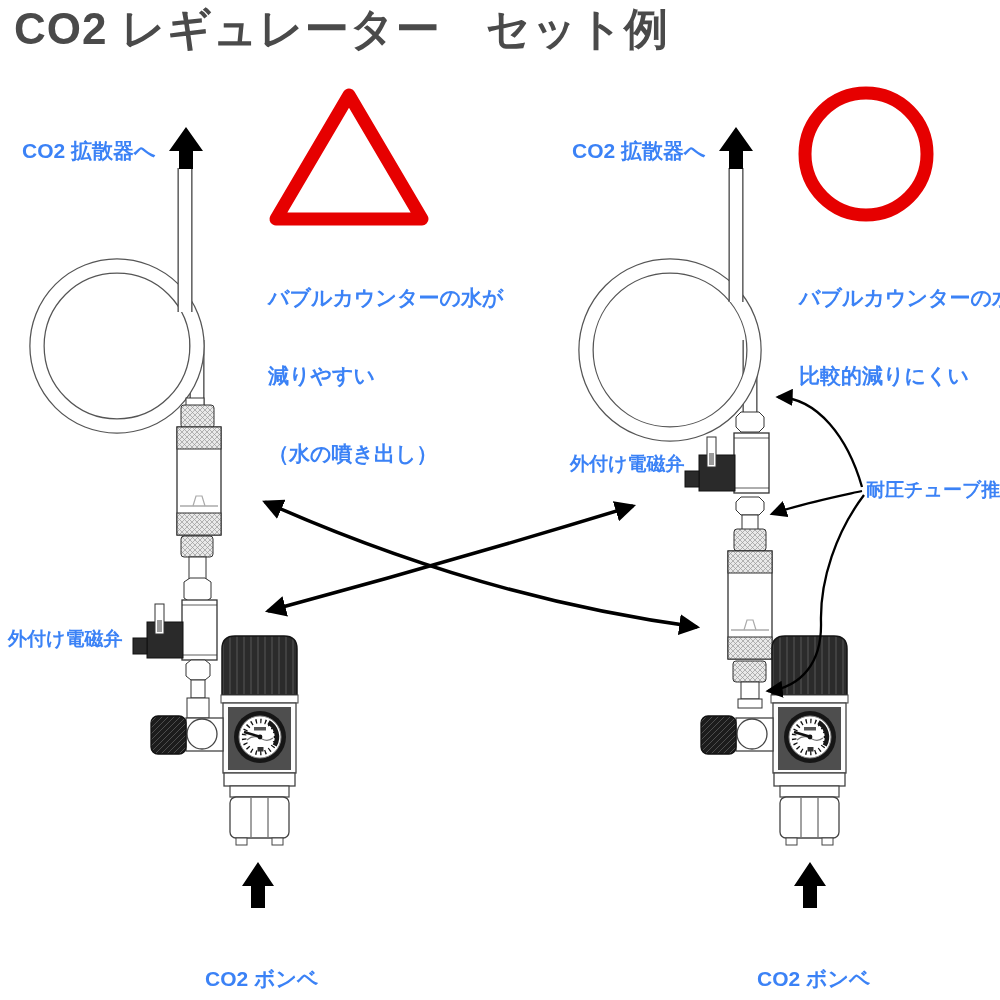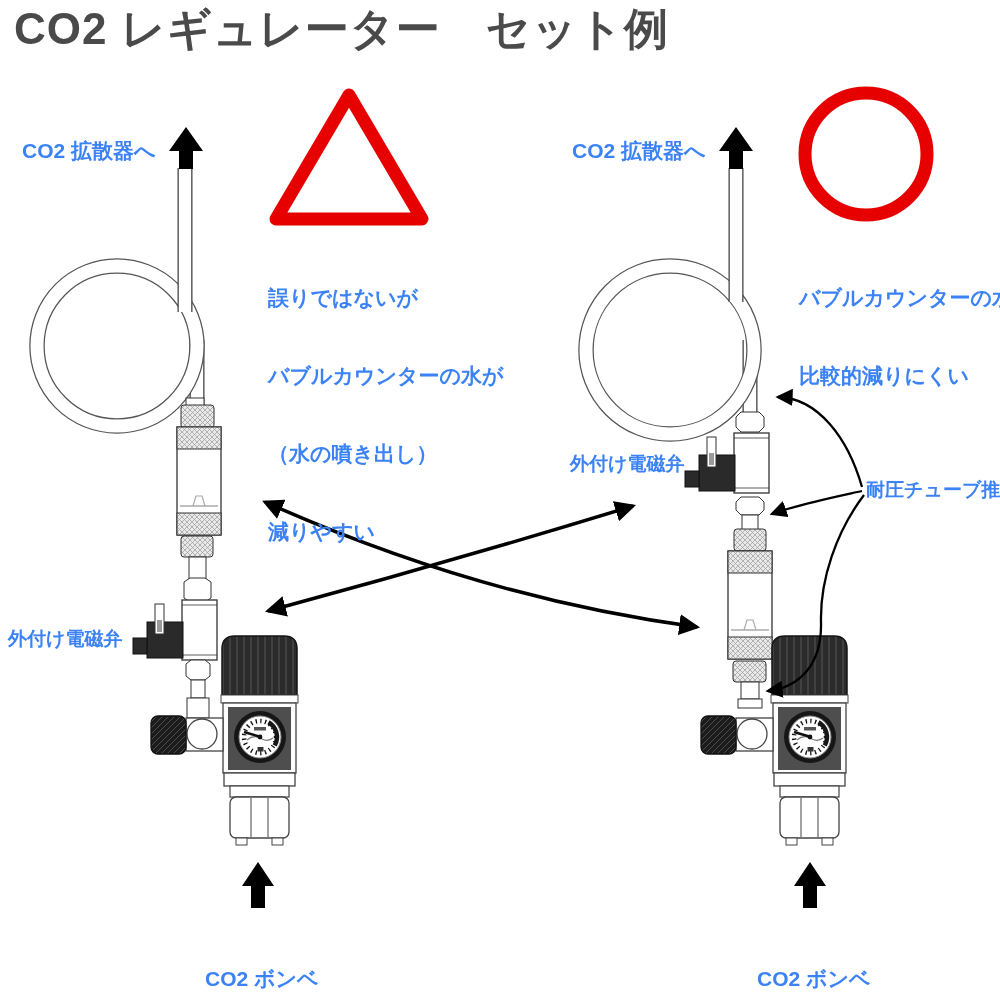--- a/index.html
+++ b/index.html
@@ -182,24 +182,23 @@
     <path d="M864,495 C836,532 820,580 821,622 C822,662 802,687 768,691" fill="none" stroke="#000" stroke-width="2.3" marker-end="url(#ahs)"></path>
   </g>
 </svg>
 
 <div class="lbl title">CO2 レギュレーター　セット例</div>
 
 <div class="lbl diffuser-l">CO2 拡散器へ</div>
 <div class="lbl diffuser-r">CO2 拡散器へ</div>
 
 <div class="lbl note note-l">
-  <div>誤りではないが</div>
   <div>バブルカウンターの水が</div>
+  <div>減りやすい</div>
   <div>（水の噴き出し）</div>
-  <div>減りやすい</div>
 </div>
 
 <div class="lbl note note-r">
   <div>バブルカウンターの水が</div>
   <div>比較的減りにくい</div>
 </div>
 
 <div class="lbl solen-l">外付け電磁弁</div>
 <div class="lbl solen-r">外付け電磁弁</div>
 

